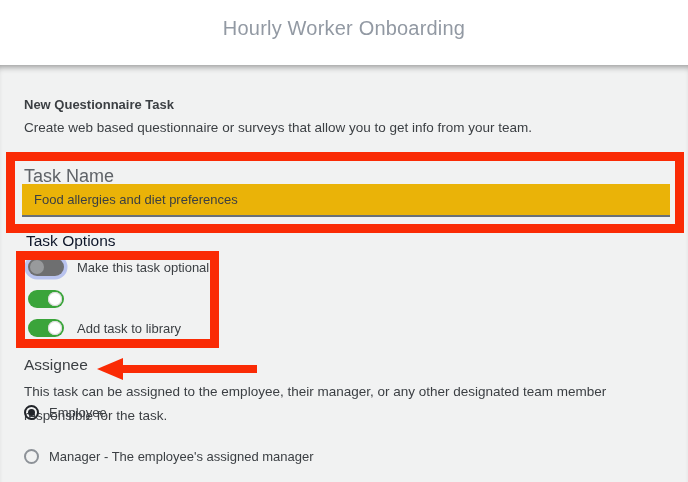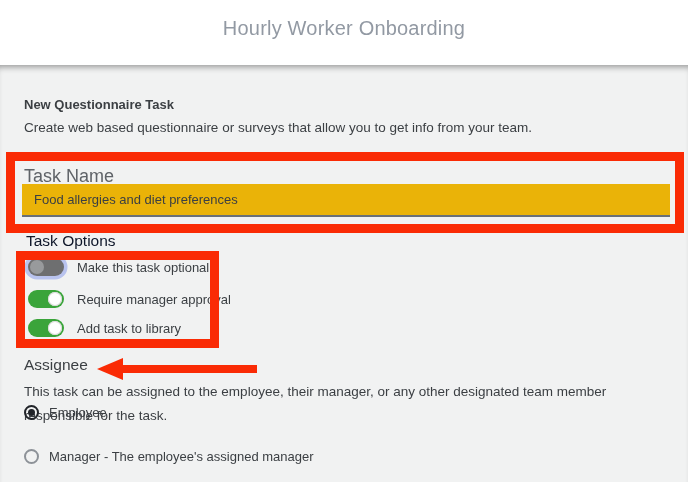--- a/index.html
+++ b/index.html
@@ -99,21 +99,20 @@
     <span class="toggle off">
         <span class="knob"></span>
       </span>
     <span class="toggle-label">Make this task optional</span>
   </div>
 
   <div class="abs toggle-row r1">
     <span class="toggle on">
         <span class="knob"></span>
       </span>
-    <span class="toggle-label">Require manager approval</span>
   </div>
 
   <div class="abs toggle-row r2">
     <span class="toggle on">
         <span class="knob"></span>
       </span>
     <span class="toggle-label">Add task to library</span>
   </div>
 
   <div class="abs assignee-heading">Assignee</div>

